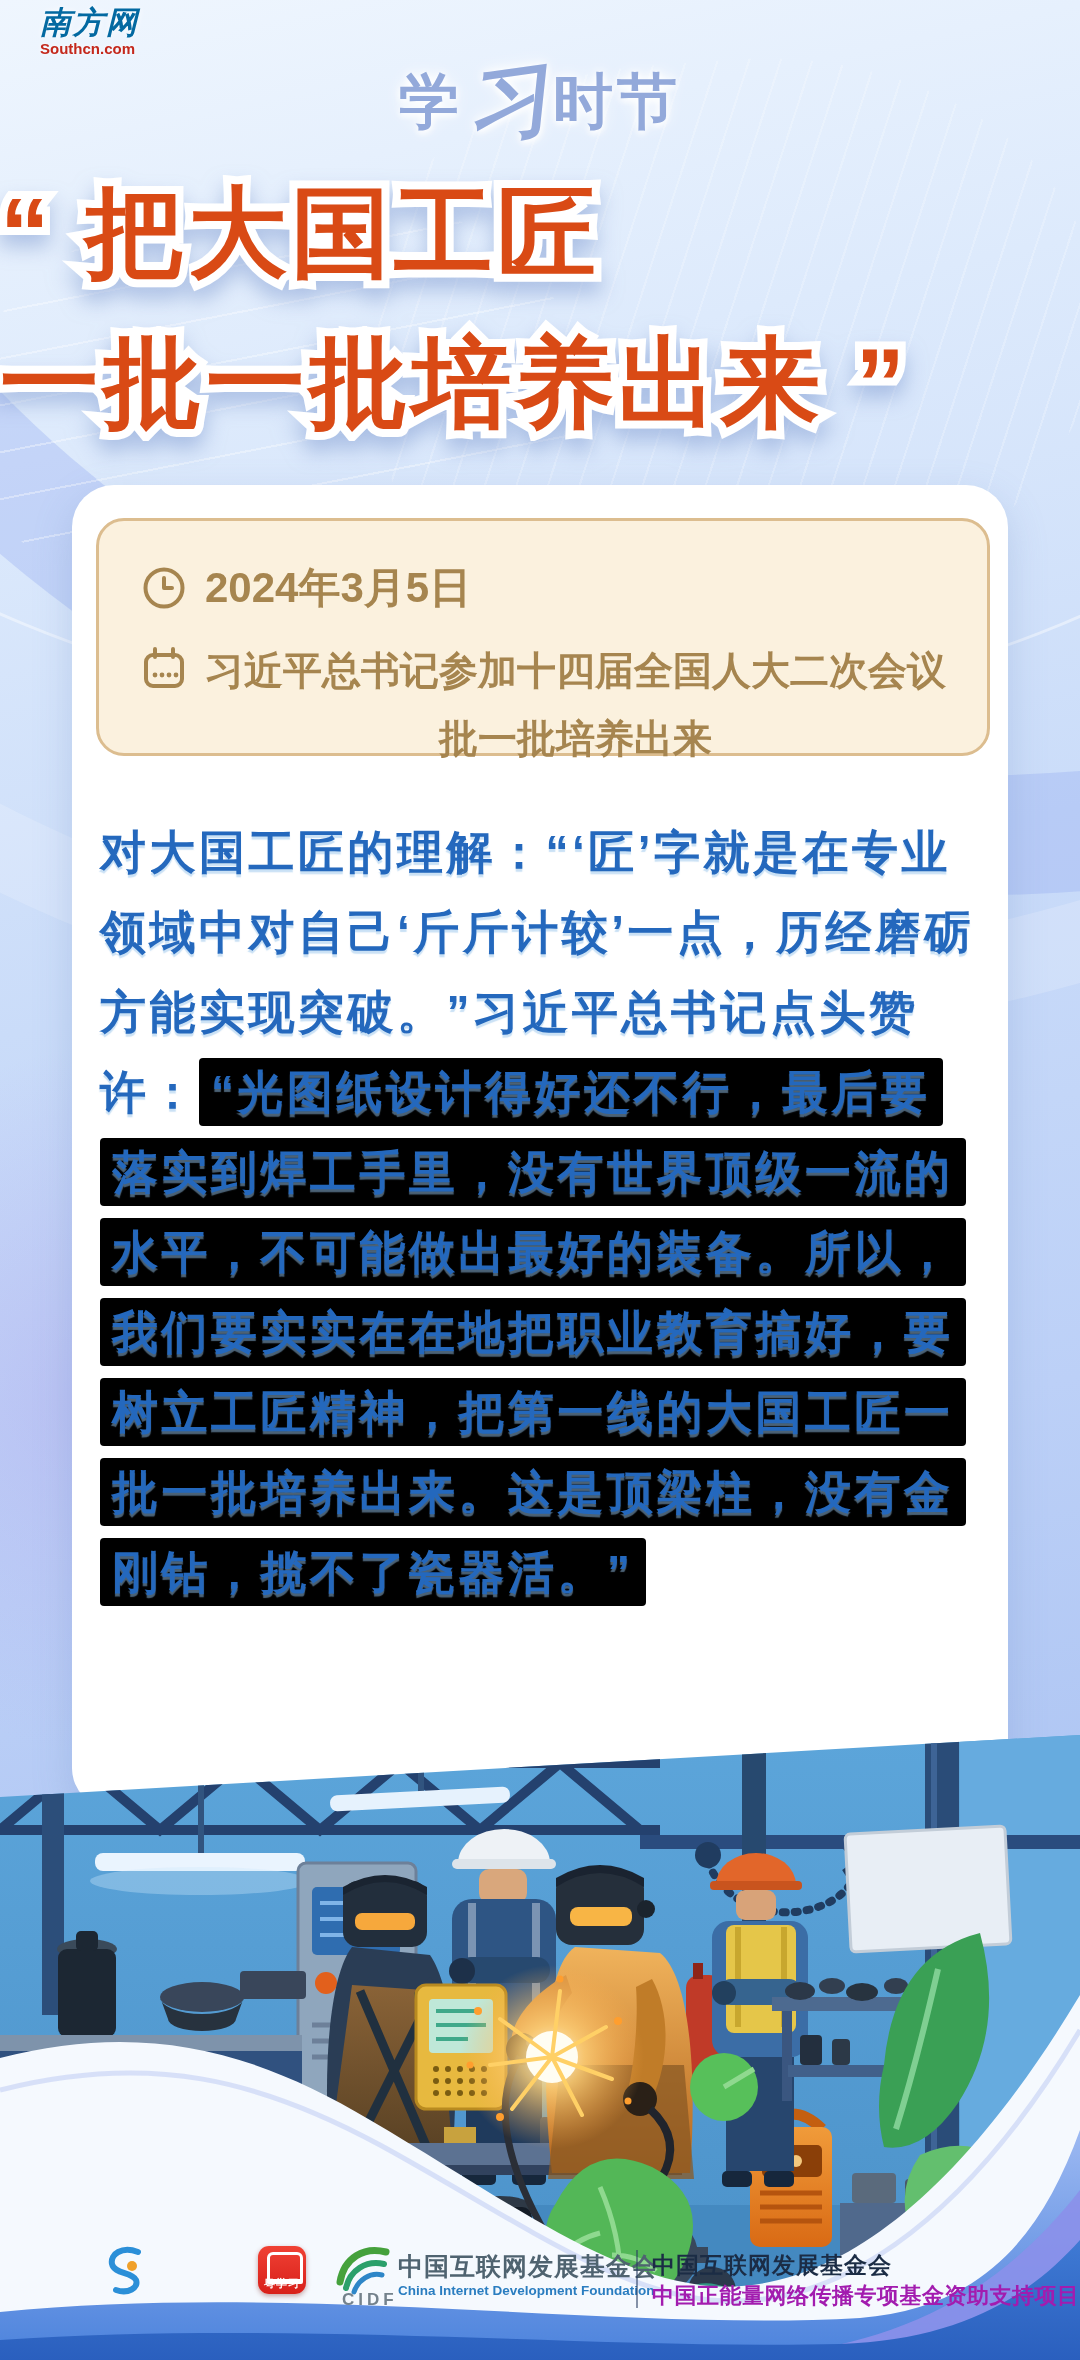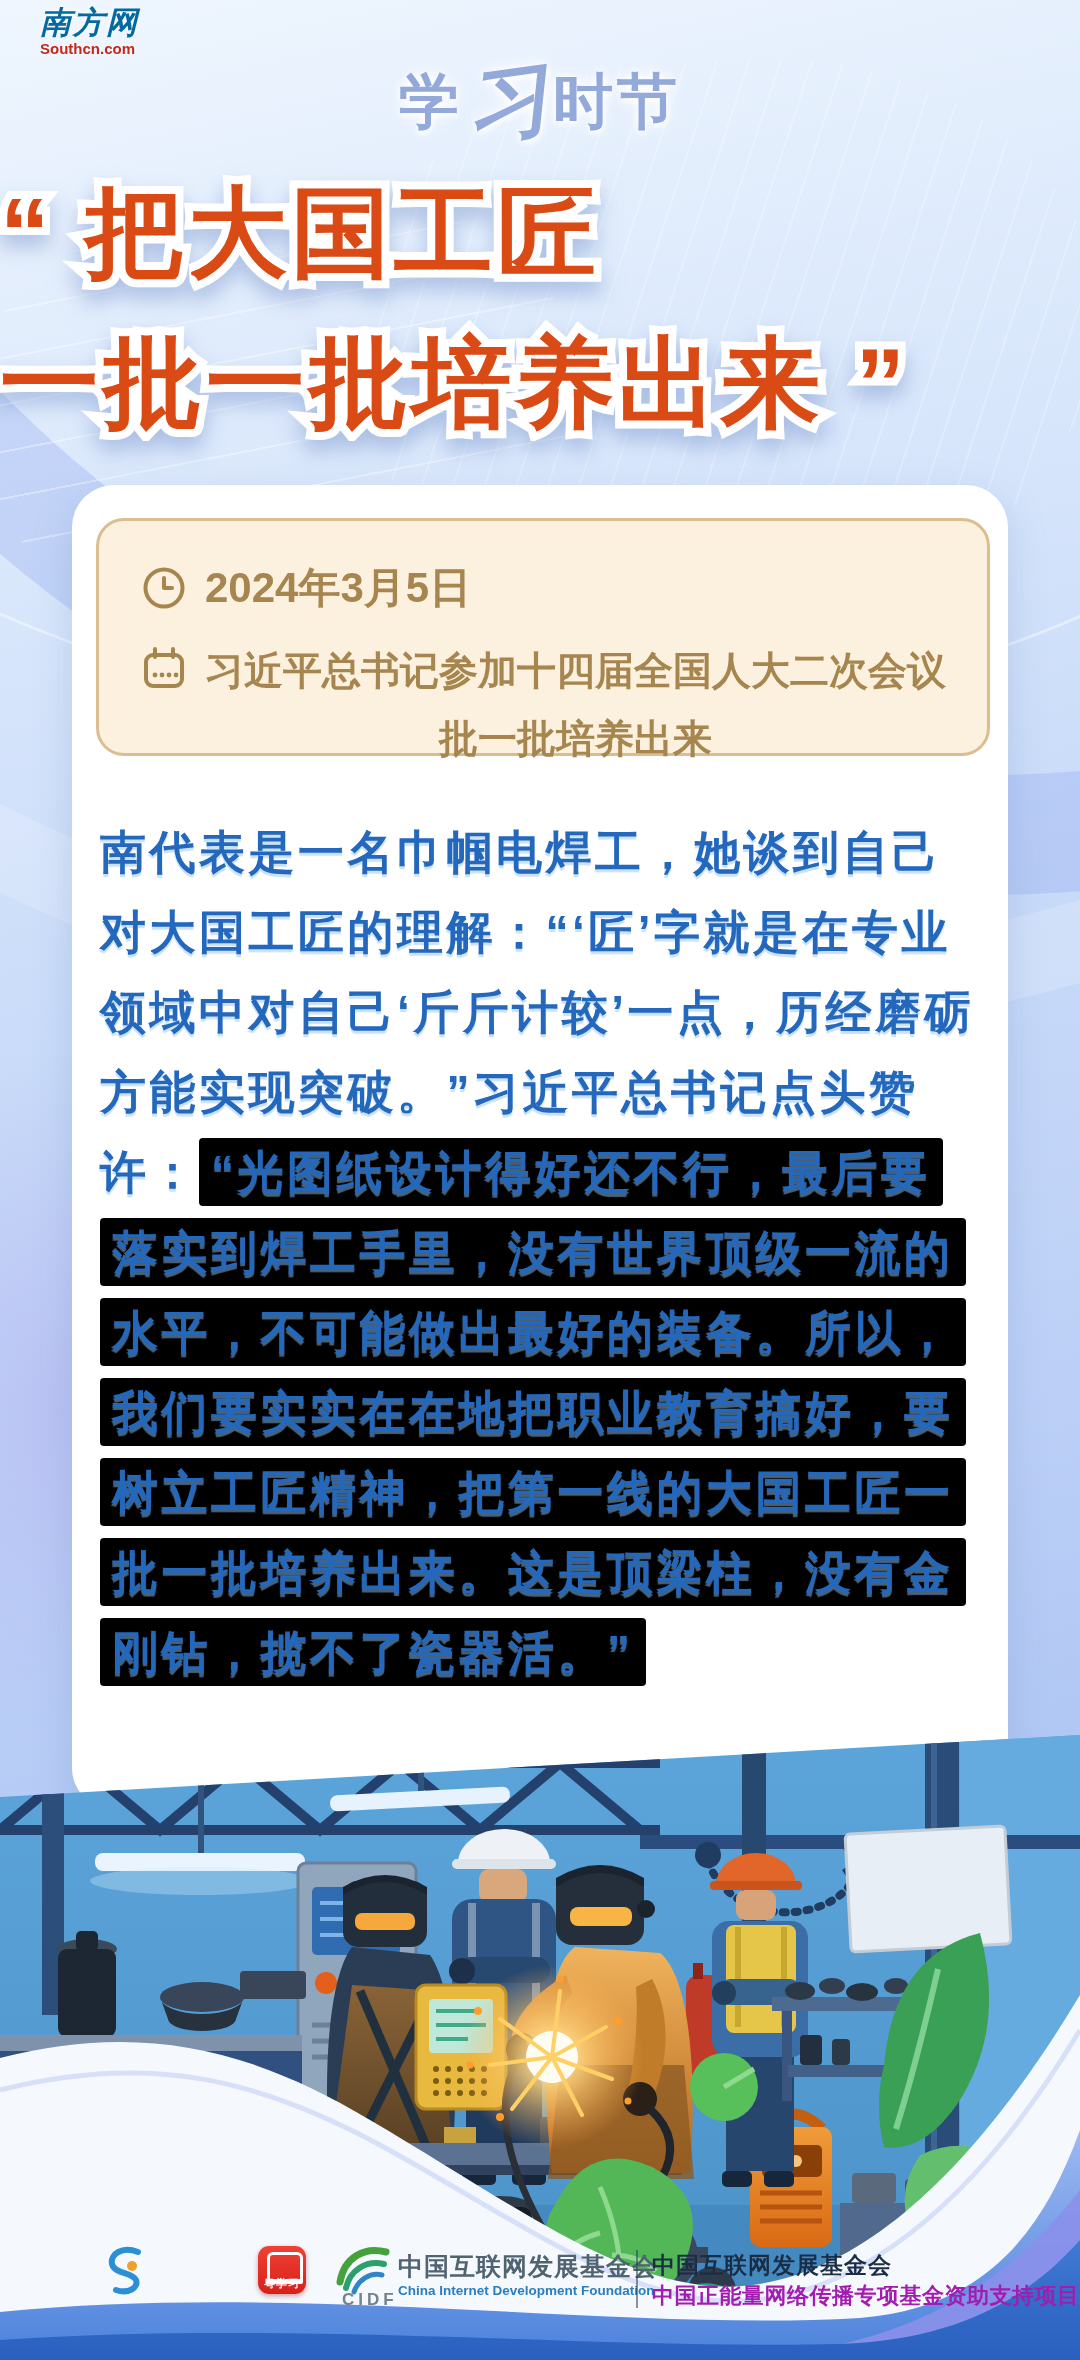--- a/index.html
+++ b/index.html
@@ -124,21 +124,20 @@
         <circle cx="35" cy="30" r="2.4" fill="#a6854f"></circle>
     </svg>
     <div class="info-event">
       <div>习近平总书记参加十四届全国人大二次会议</div>
       <div>批一批培养出来</div>
     </div>
   </div>
 </div>
 
 <div class="abs article">
-  <div class="bline"><span class="plain">南代表是一名巾帼电焊工，她谈到自己</span></div>
   <div class="bline"><span class="plain">对大国工匠的理解：“‘匠’字就是在专业</span></div>
   <div class="bline"><span class="plain">领域中对自己‘斤斤计较’一点，历经磨砺</span></div>
   <div class="bline"><span class="plain">方能实现突破。”习近平总书记点头赞</span></div>
   <div class="bline"><span class="plain">许：</span><span class="hl">“光图纸设计得好还不行，最后要</span></div>
   <div class="bline"><span class="hl">落实到焊工手里，没有世界顶级一流的</span></div>
   <div class="bline"><span class="hl">水平，不可能做出最好的装备。所以，</span></div>
   <div class="bline"><span class="hl">我们要实实在在地把职业教育搞好，要</span></div>
   <div class="bline"><span class="hl">树立工匠精神，把第一线的大国工匠一</span></div>
   <div class="bline"><span class="hl">批一批培养出来。这是顶梁柱，没有金</span></div>
   <div class="bline"><span class="hl">刚钻，揽不了瓷器活。”</span></div>

